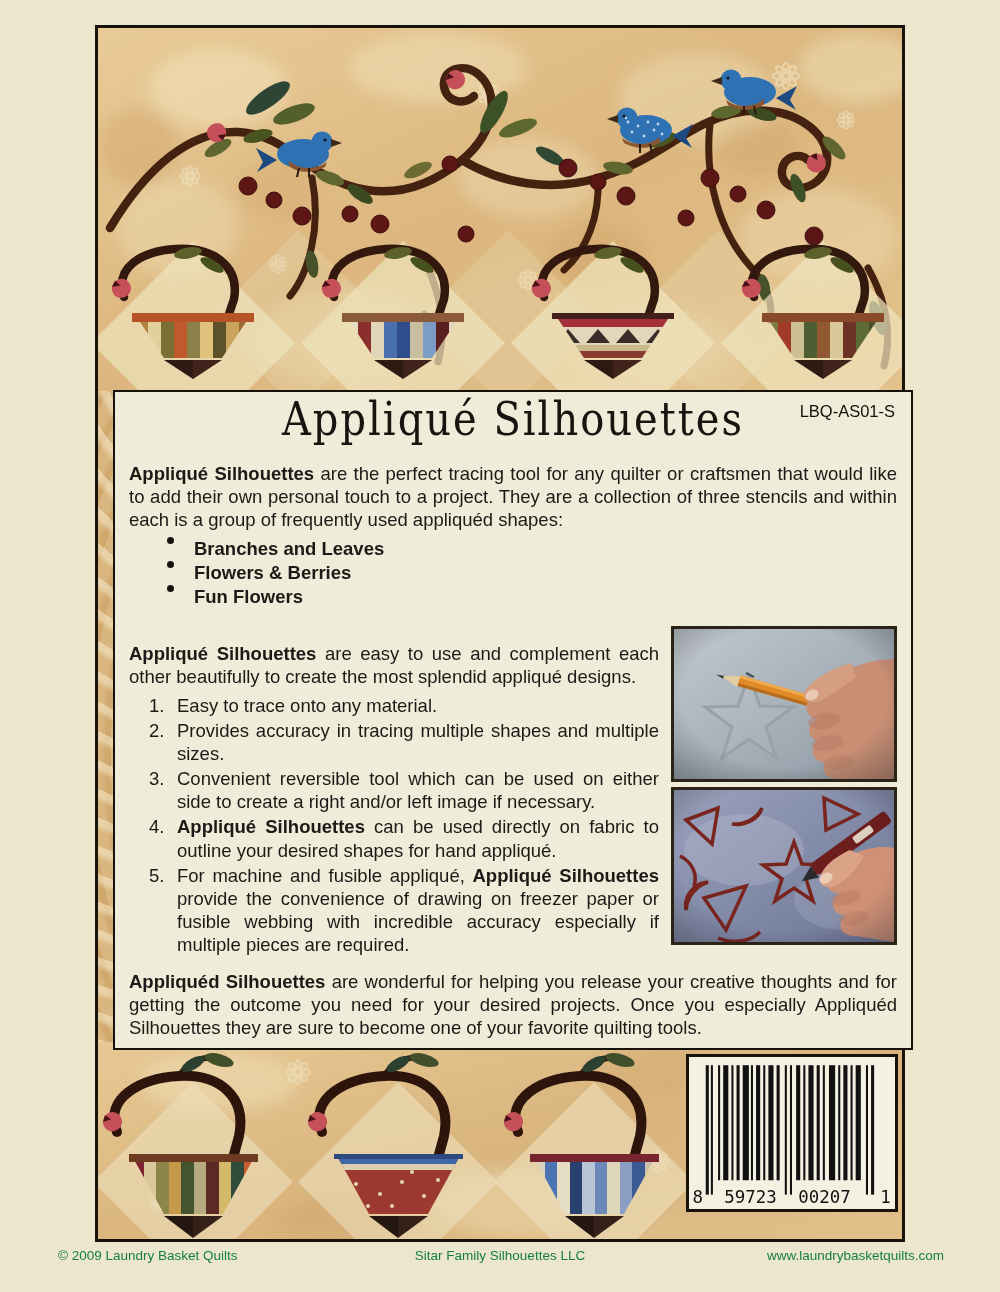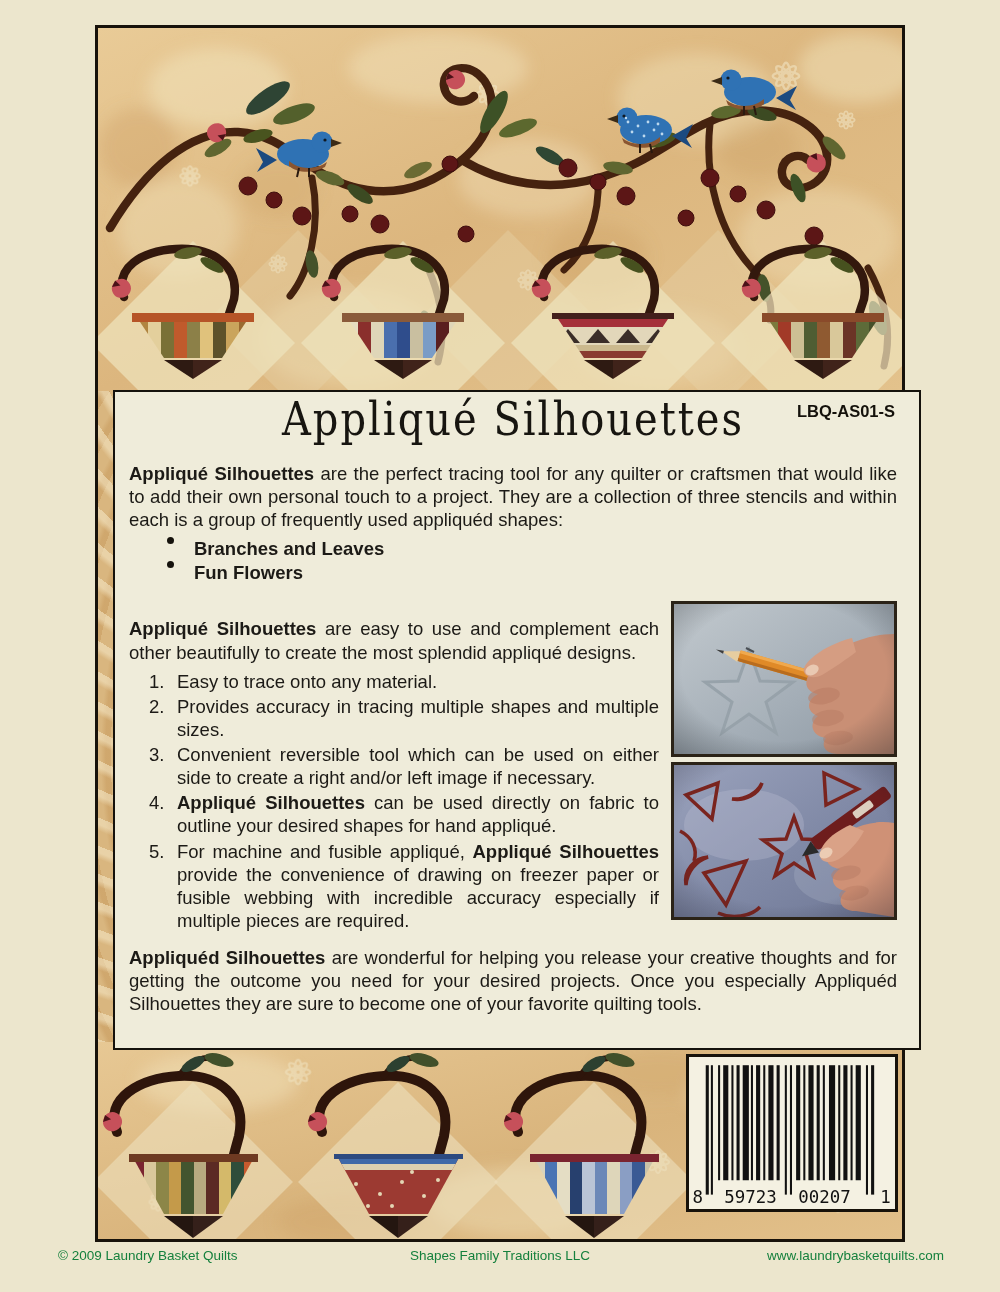--- a/index.html
+++ b/index.html
@@ -12,25 +12,25 @@
     background-color:#d9b67f;
     background-image:
       repeating-radial-gradient(circle at 30% 20%, rgba(246,233,200,.55) 0 6px, rgba(0,0,0,0) 12px 26px),
       repeating-radial-gradient(circle at 70% 60%, rgba(191,141,77,.35) 0 5px, rgba(0,0,0,0) 10px 22px);}
   .quilt-top{position:absolute;left:0;top:0;width:804px;height:363px;display:block;}
   .quilt-bottom{position:absolute;left:0;bottom:0;width:804px;height:197px;display:block;}
 
   
   .textbox{position:absolute;left:15px;top:362px;width:768px;height:652px;
     background:#efecda;border:2px solid #15120c;box-sizing:content-box;
-    padding:4px 22px 0 14px;color:#1c1a16;overflow:hidden;}
+    padding:4px 14px 0 14px;color:#1c1a16;overflow:hidden;}
   .title-row{position:relative;height:62px;}
   .title-row h1{margin:0;text-align:center;font-family:"DejaVu Serif",serif;font-weight:400;
     font-size:40px;letter-spacing:2px;transform:scaleY(1.16);transform-origin:center 60%;color:#171510;}
-  .code{position:absolute;right:2px;top:6px;font-weight:bold;font-size:16.5px;color:#14110b;}
+  .code{position:absolute;right:2px;top:6px;font-weight:normal;font-size:16.5px;color:#14110b;}
   .para{font-size:18.5px;line-height:1.25;margin:4px 0;}
   .j{text-align:justify;}
   .para b{white-space:pre-wrap;}
   ul.bullets{list-style:none;margin:6px 0 4px 0;padding:0 0 0 38px;}
   ul.bullets li{display:flex;font-weight:bold;font-size:18.5px;line-height:1.3;}
   .dot{width:7px;height:7px;border-radius:50%;background:#15120c;margin-right:20px;flex:0 0 auto;}
   .photos{float:right;width:226px;margin:12px 0 4px 12px;}
   .photo{border:3px solid #2b2317;background:#efecda;margin-bottom:5px;line-height:0;}
   .photo svg{display:block;width:220px;}
   ol.steps{list-style:none;margin:6px 0 0 0;padding:0 0 0 20px;}
@@ -416,20 +416,24 @@
         <h1>Appliqué Silhouettes</h1>
         <div class="code">LBQ-AS01-S</div>
       </div>
 
       <p class="para j"><b>Appliqué Silhouettes</b><span> are the perfect tracing tool for any quilter or craftsmen that would like to add their own personal touch to a project. They are a collection of three stencils and within each is a group of frequently used appliquéd shapes:</span></p>
 
       <ul class="bullets">
         <li>
             <span class="dot"></span>
             <span>Branches and Leaves</span>
+          </li>
+        <li>
+            <span class="dot"></span>
+            <span>Flowers &amp; Berries</span>
           </li>
         <li>
             <span class="dot"></span>
             <span>Fun Flowers</span>
           </li>
       </ul>
 
       <div class="photos">
 
         <div class="photo">
@@ -573,17 +577,17 @@
         <text x="3" y="142">8</text>
         <text x="34" y="142">59723</text>
         <text x="106" y="142">00207</text>
         <text x="186" y="142">1</text>
       </svg>
     </div>
   </div>
 
   <div class="footer">
     <span class="f-left">© 2009 Laundry Basket Quilts</span>
-    <span class="f-center">Shapes Family Traditions LLC</span>
+    <span class="f-center">Sitar Family Silhouettes LLC</span>
     <span class="f-right">www.laundrybasketquilts.com</span>
   </div>
 
 </div>
 
 </body></html>

